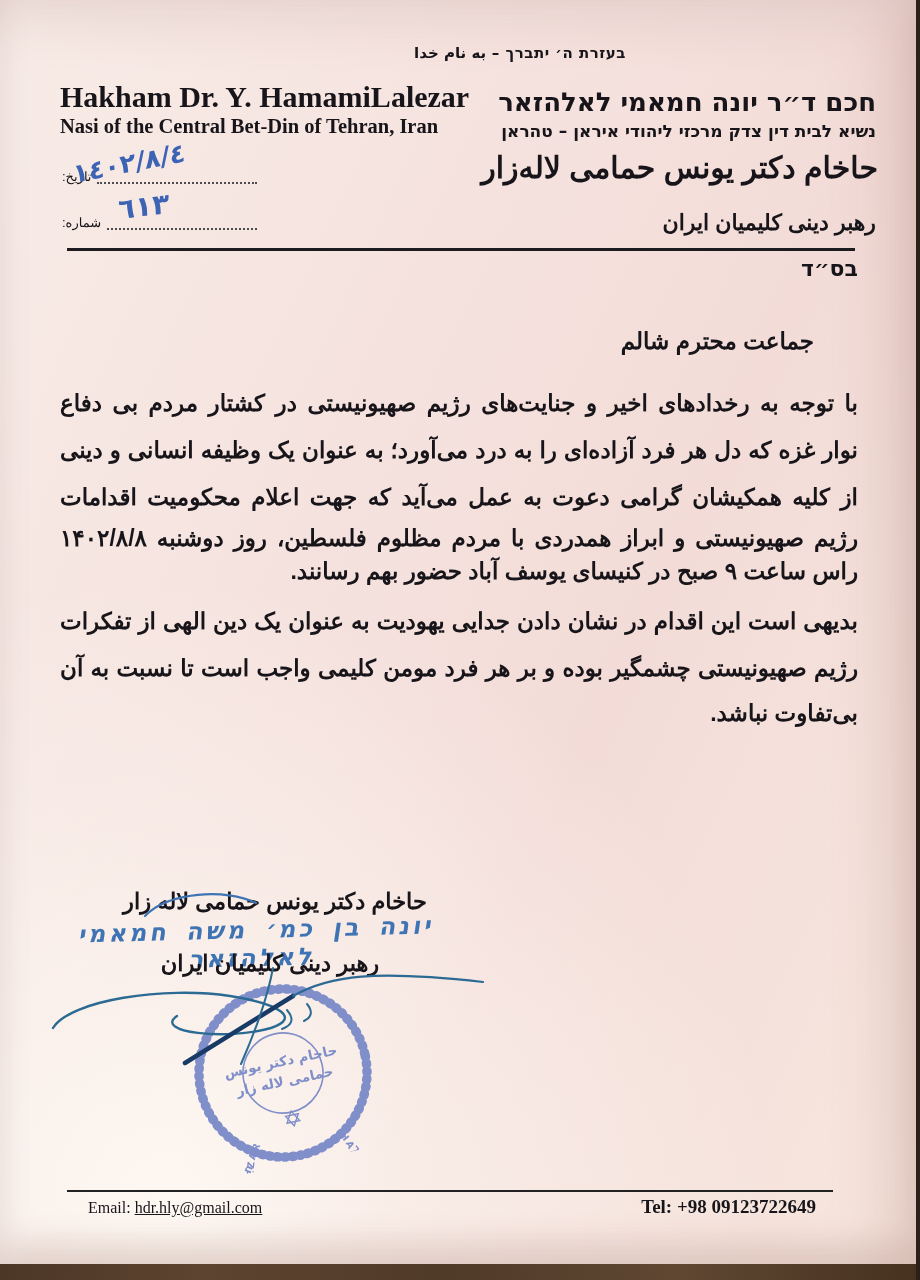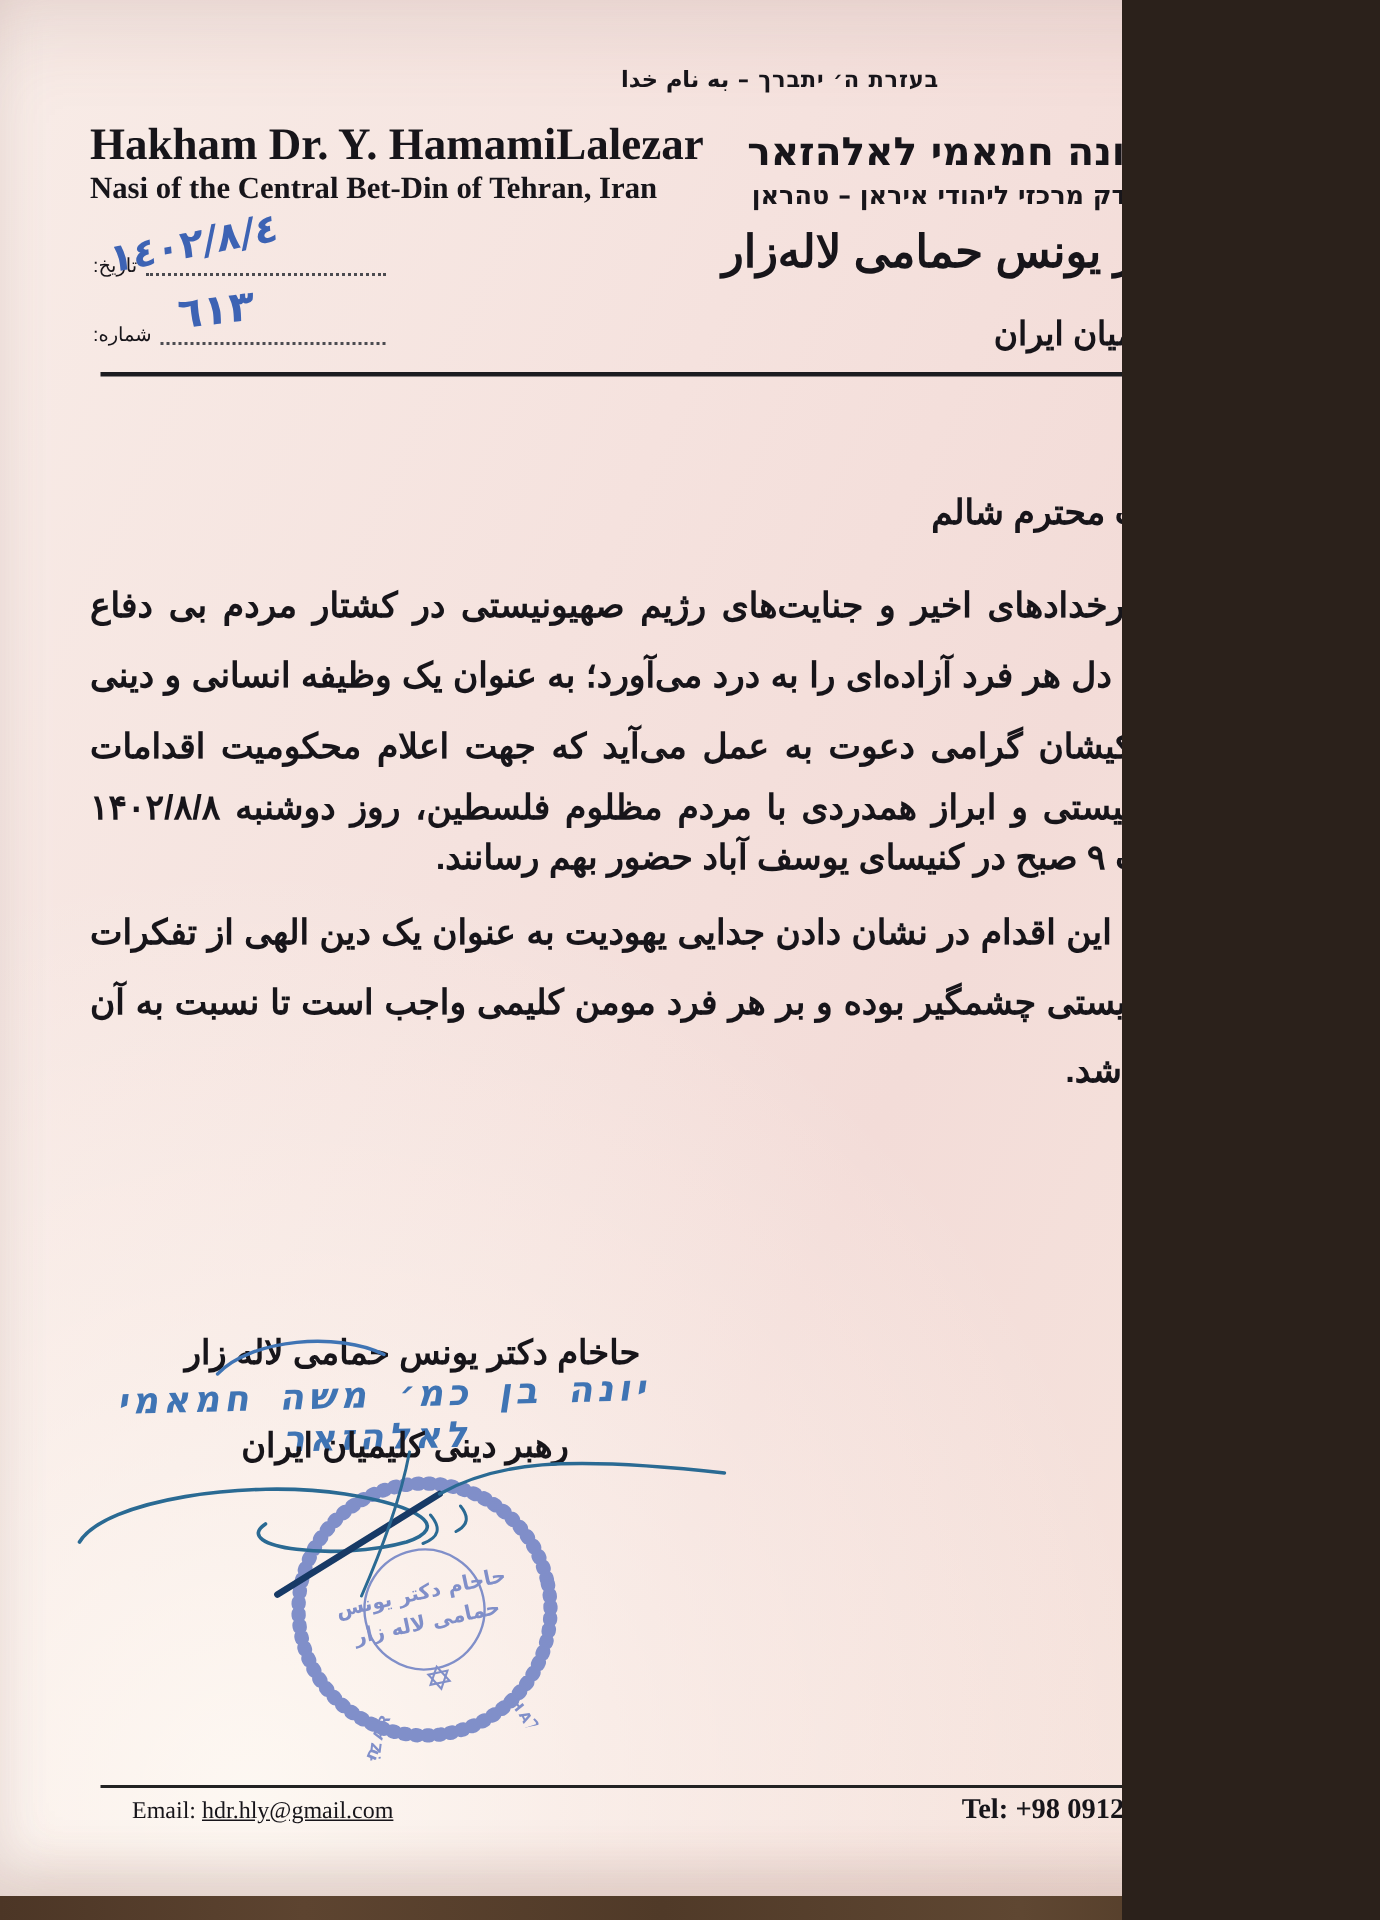--- a/index.html
+++ b/index.html
@@ -1,20 +1,19 @@
 <!DOCTYPE html>
 <html lang="fa"><head>
 <meta charset="utf-8">
 <style>
   html,body{margin:0;padding:0;background:#2b211b;}
   .photo{
-    position:relative;width:736px;height:1280px;overflow:hidden;
+    position:relative;width:916px;height:1280px;overflow:hidden;
     background:#43301f;
     font-family:"DejaVu Sans",sans-serif;
-    padding-left:12px;
   }
   .paper{
     position:absolute;left:0;top:0;width:920px;height:1264px;
     background:
       radial-gradient(120% 90% at 18% 95%, rgba(255,252,246,.85) 0%, rgba(255,252,246,0) 55%),
       linear-gradient(115deg,#f8ece7 0%,#f5e2de 38%,#f3dcd8 62%,#f7e7df 100%);
     box-shadow: inset -30px 10px 60px rgba(150,95,85,.22), inset 10px 6px 40px rgba(255,255,255,.35), inset 0 -18px 30px rgba(140,90,70,.18);
     color:#17151a;
   }
   .abs{position:absolute;}

